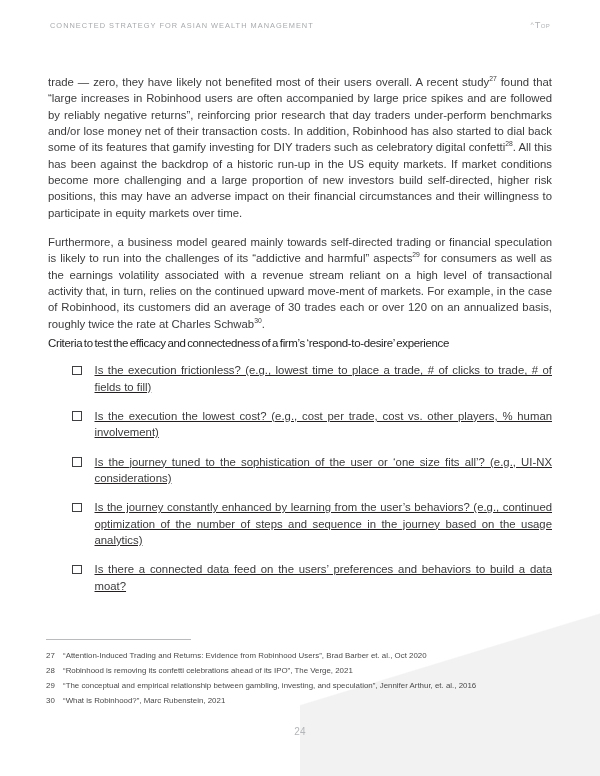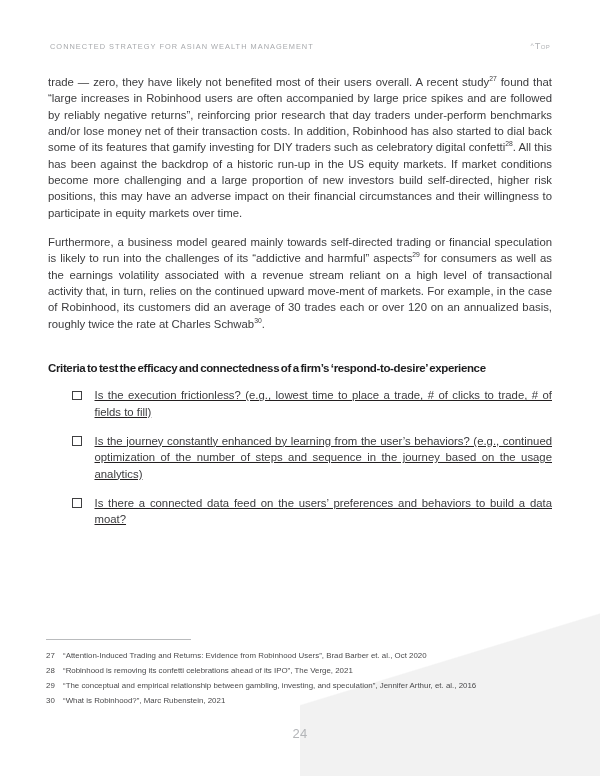--- a/index.html
+++ b/index.html
@@ -33,21 +33,21 @@
     position: relative;
     z-index: 1;
     width: 600px;
     height: 776px;
     box-sizing: border-box;
   }
 
   
   .runhead {
     position: absolute;
-    top: 39px;
+    top: 18px;
     left: 50px;
     right: 50px;
     height: 14px;
     display: flex;
     align-items: center;
     justify-content: space-between;
   }
   .runhead-title {
     font-size: 7.4px;
     letter-spacing: 1.02px;
@@ -94,24 +94,24 @@
   p.body-para:last-of-type { margin-bottom: 0; }
 
   sup {
     font-size: 6.8px;
     vertical-align: super;
     line-height: 0;
   }
 
   
   h2.criteria-heading {
-    margin: 29px 0 11px 0;
+    margin: 4px 0 11px 0;
     font-size: 11.5px;
     line-height: 15px;
-    font-weight: bold;
+    font-weight: normal;
     color: #1d1d1f;
     letter-spacing: -0.36px;
     word-spacing: -1.15px;
     white-space: nowrap;
   }
 
   
   .checklist {
     margin: 0;
     padding: 0;
@@ -170,21 +170,21 @@
   }
   .footnote-text { flex: 1 1 auto; }
 
   
   .folio {
     position: absolute;
     left: 0;
     right: 0;
     top: 726px;
     text-align: center;
-    font-size: 13px;
+    font-size: 10px;
     color: #b3b5b8;
     letter-spacing: 0.3px;
   }
 </style>
 </head>
 <body>
 
 <div class="corner-wedge"></div>
 
 <div class="page">
@@ -205,20 +205,28 @@
 
     <h2 class="criteria-heading">Criteria to test the efficacy and connectedness of a firm’s ‘respond-to-desire’ experience</h2>
 
     <ul class="checklist">
       <li class="check-item">
         <span class="checkbox-glyph"></span>
         <span class="check-text">Is the execution frictionless? (e.g., lowest time to place a trade, # of clicks to trade, # of fields to fill)</span>
       </li>
       <li class="check-item">
         <span class="checkbox-glyph"></span>
+        <span class="check-text">Is the execution the lowest cost? (e.g., cost per trade, cost vs. other players, % human involvement)</span>
+      </li>
+      <li class="check-item">
+        <span class="checkbox-glyph"></span>
+        <span class="check-text">Is the journey tuned to the sophistication of the user or ‘one size fits all’? (e.g., UI-NX considerations)</span>
+      </li>
+      <li class="check-item">
+        <span class="checkbox-glyph"></span>
         <span class="check-text">Is the journey constantly enhanced by learning from the user’s behaviors? (e.g., continued optimization of the number of steps and sequence in the journey based on the usage analytics)</span>
       </li>
       <li class="check-item">
         <span class="checkbox-glyph"></span>
         <span class="check-text">Is there a connected data feed on the users’ preferences and behaviors to build a data moat?</span>
       </li>
     </ul>
 
   </div>
 

